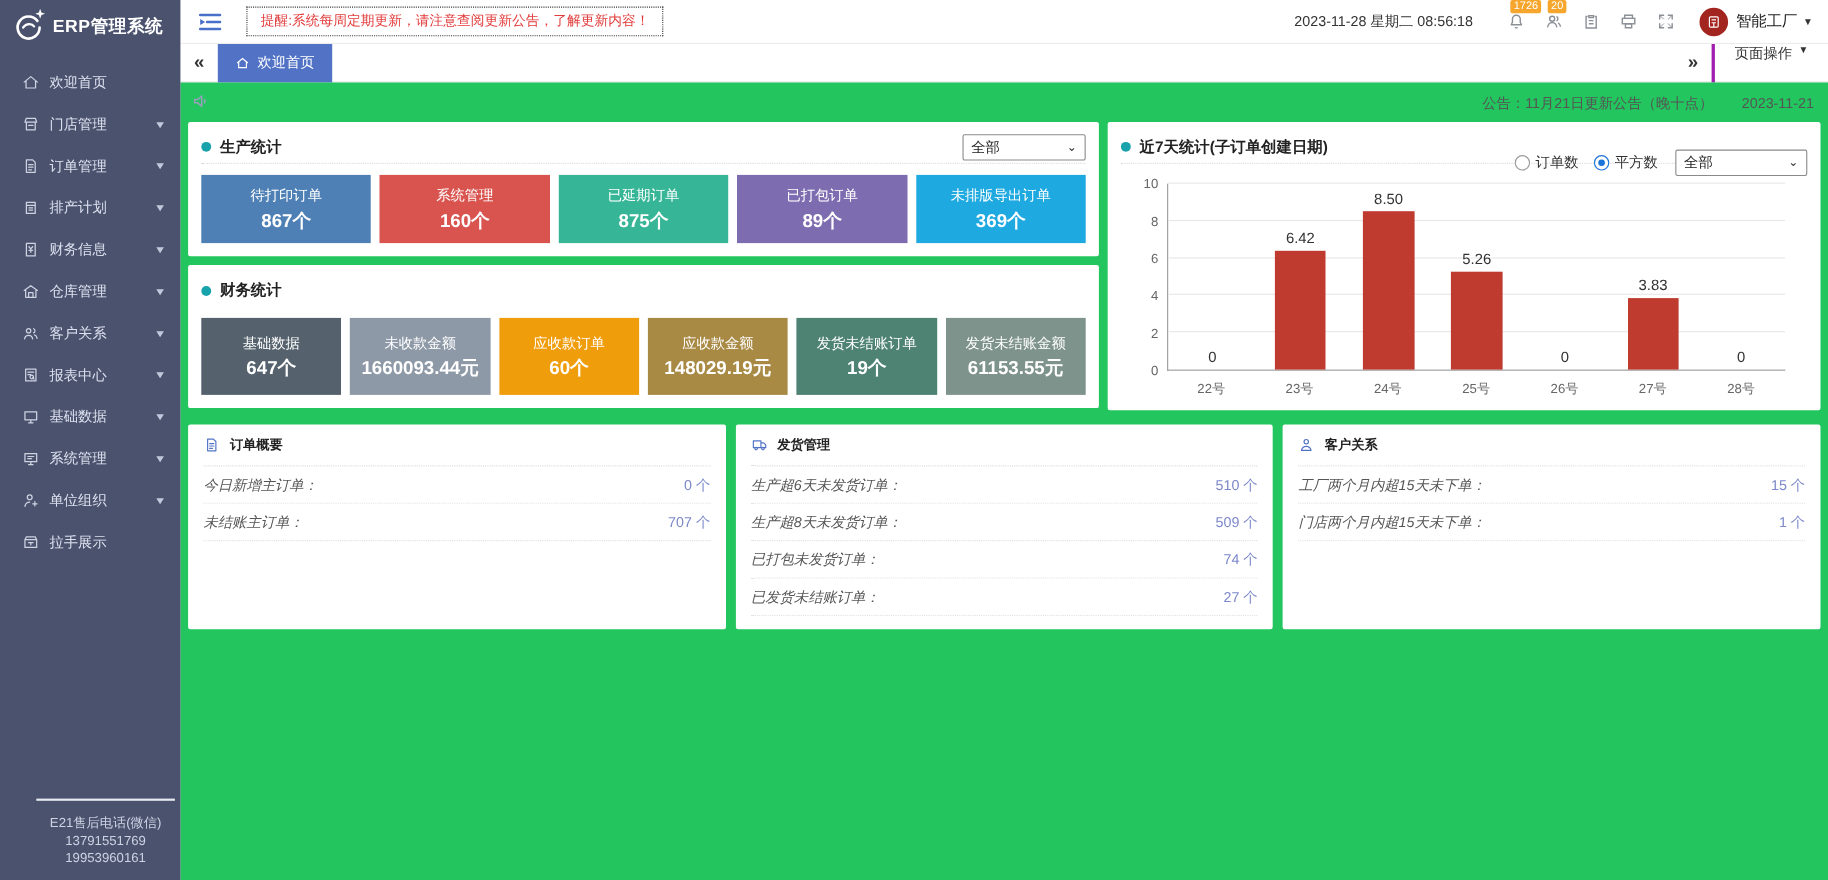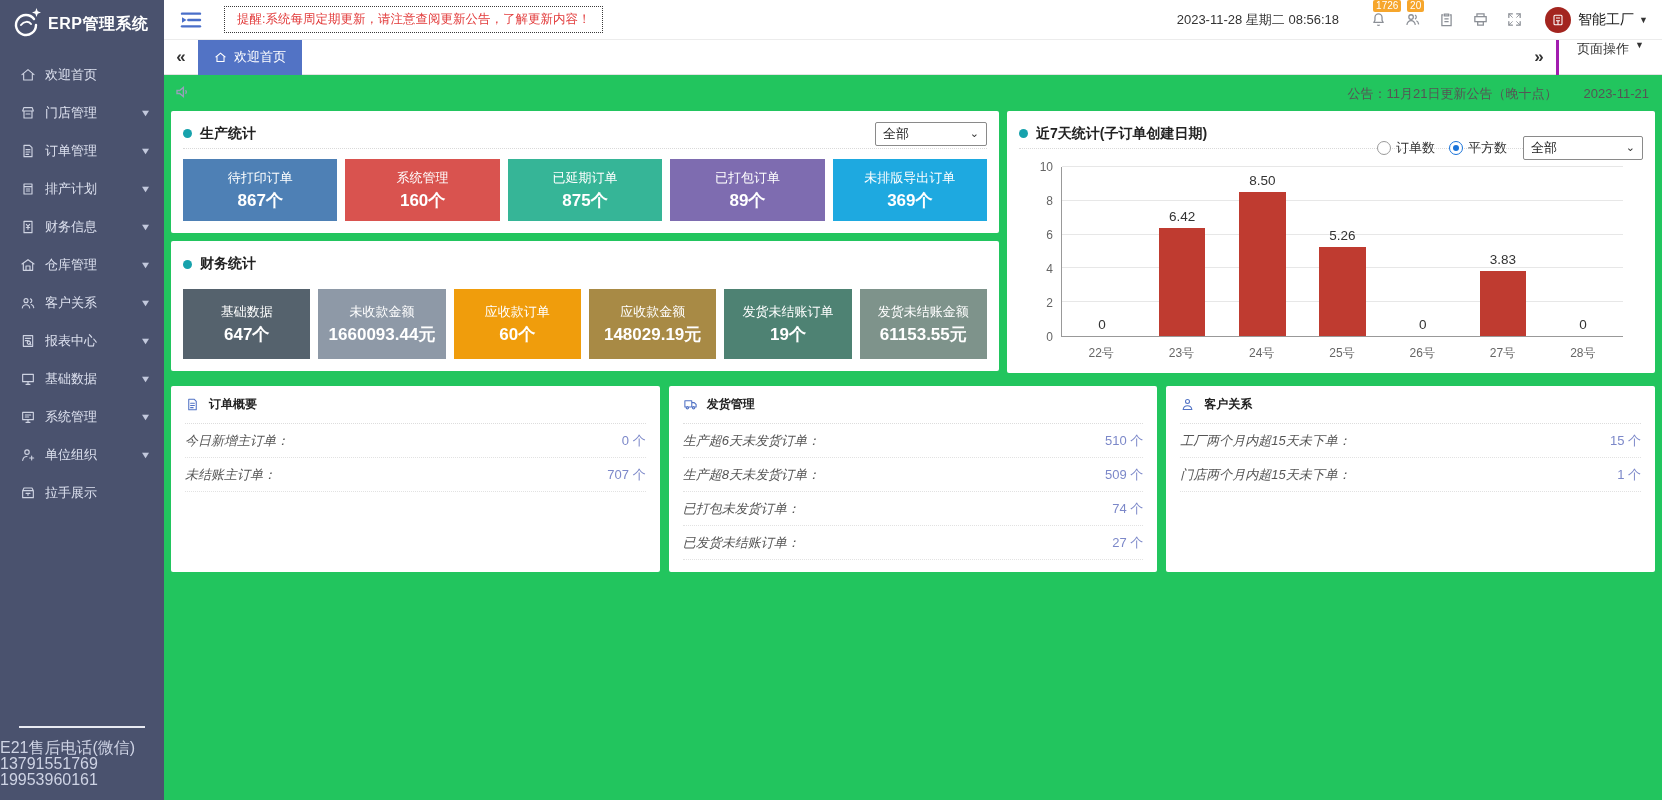--- a/index.html
+++ b/index.html
@@ -9,21 +9,21 @@
   
   .sidebar { position:absolute; left:0; top:0; width:164px; height:800px; background:#4a526e; color:#dfe3f0; z-index:5; }
   .logo { display:flex; align-items:center; gap:8px; padding:10px 10px 8px 12px; }
   .logo-mark { position:relative; width:28px; height:28px; flex:0 0 auto; }
   .logo-title { color:#fff; font-size:16px; font-weight:bold; letter-spacing:.5px; }
   .side-menu { margin-top:10px; }
   .side-item { display:flex; align-items:center; height:38px; padding:0 14px 0 20px; cursor:pointer; font-size:13px; color:#dde1ef; }
   .side-item .s-ico { width:16px; height:16px; margin-right:9px; flex:0 0 auto; opacity:.9; }
   .side-item .s-label { flex:1; }
   .side-item .caret { font-size:9px; color:#c3c9dd; transform:scaleX(1.3); }
-  .side-foot { position:absolute; left:0; bottom:12px; width:100%; font-size:16px; color:#ced3e4; line-height:16px; }
+  .side-foot { position:absolute; left:14px; bottom:12px; width:100%; text-align:center; font-size:12px; color:#ced3e4; line-height:16px; }
   .side-foot .rule { width:126px; height:2px; background:#e8eaf2; margin:0 auto 12px auto; }
 
   
   .main { position:absolute; left:164px; top:0; right:0; height:800px; }
 
   .topbar { height:40px; background:#fff; display:flex; align-items:center; padding:0 14px 0 16px; border-bottom:1px solid #ececec; }
   .burger { width:22px; height:18px; margin-right:22px; cursor:pointer; }
   .alert-box { border:1px dotted #3a3a3a; color:#e23b3b; font-size:12.5px; padding:4px 12px; white-space:nowrap; }
   .top-right { margin-left:auto; display:flex; align-items:center; gap:0; }
   .datetime { font-size:13px; color:#333; margin-right:22px;margin-left:32px; }

